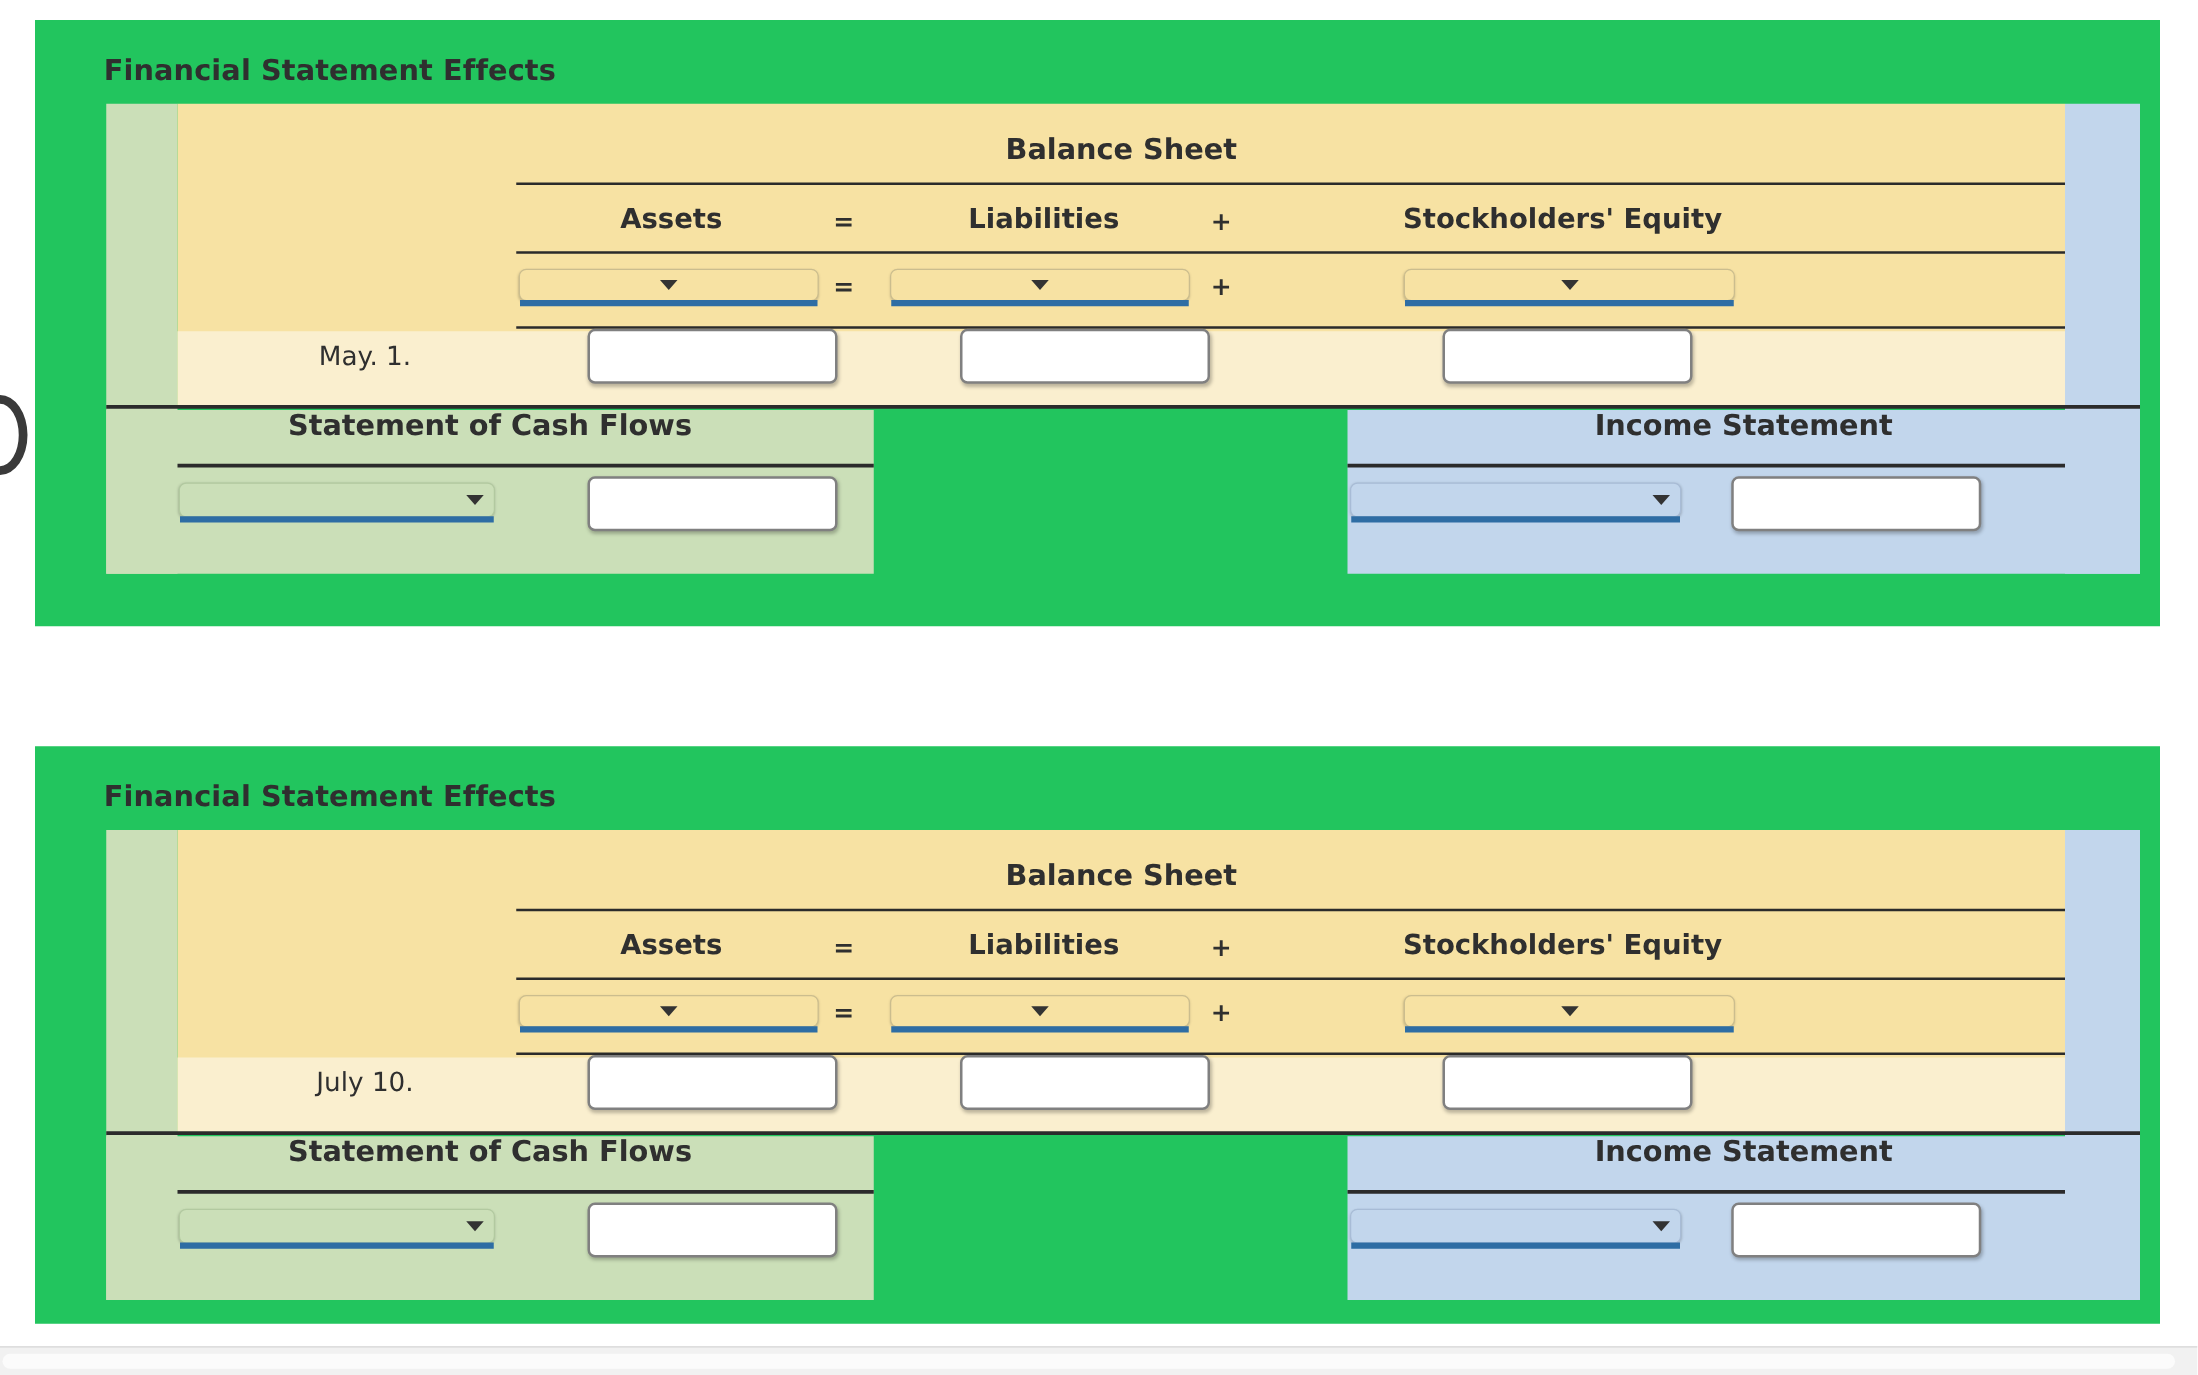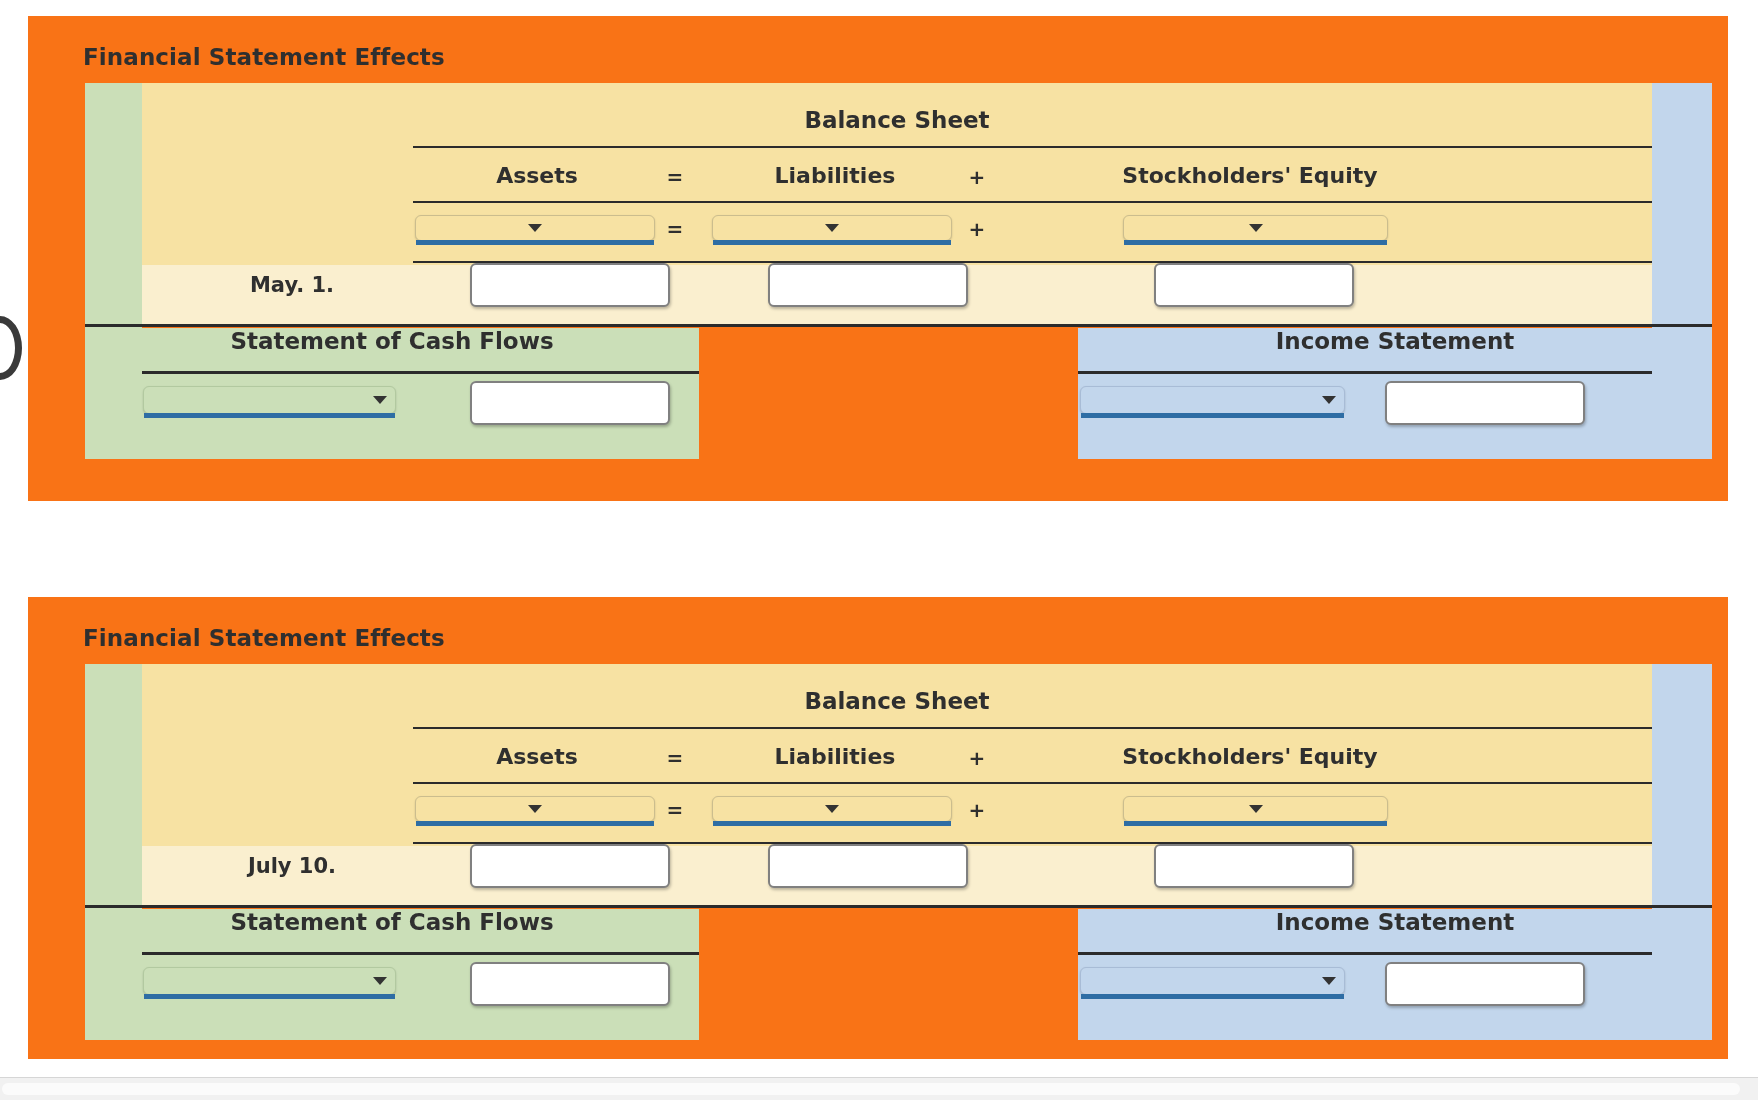--- a/index.html
+++ b/index.html
@@ -29,21 +29,21 @@
     border: 7px solid #3a3a3a;
     border-radius: 50%;
     box-sizing: border-box;
     background: transparent;
   }
 
   
   .fse-panel {
     position: absolute;
     left: 28px;
-    background: #f97316;
+    background: #22c55e;
     box-sizing: border-box;
   }
   #panel-1 { top: 16px;  width: 1700px; height: 485px; }
   #panel-2 { top: 597px; width: 1700px; height: 462px; }
 
   .panel-title {
     position: absolute;
     left: 55px;
     top: 28px;
     font-size: 23px;
@@ -95,21 +95,21 @@
     font-size: 20px;
     font-weight: bold;
     color: #2f2f2f;
     text-align: center;
     white-space: nowrap;
   }
 
   .date-lbl {
     position: absolute;
     font-size: 21px;
-    font-weight: bold;
+    font-weight: normal;
     color: #2f2f2f;
     white-space: nowrap;
     text-align: center;
   }
 
   
   .dd {
     position: absolute;
     box-sizing: border-box;
     height: 26px;

